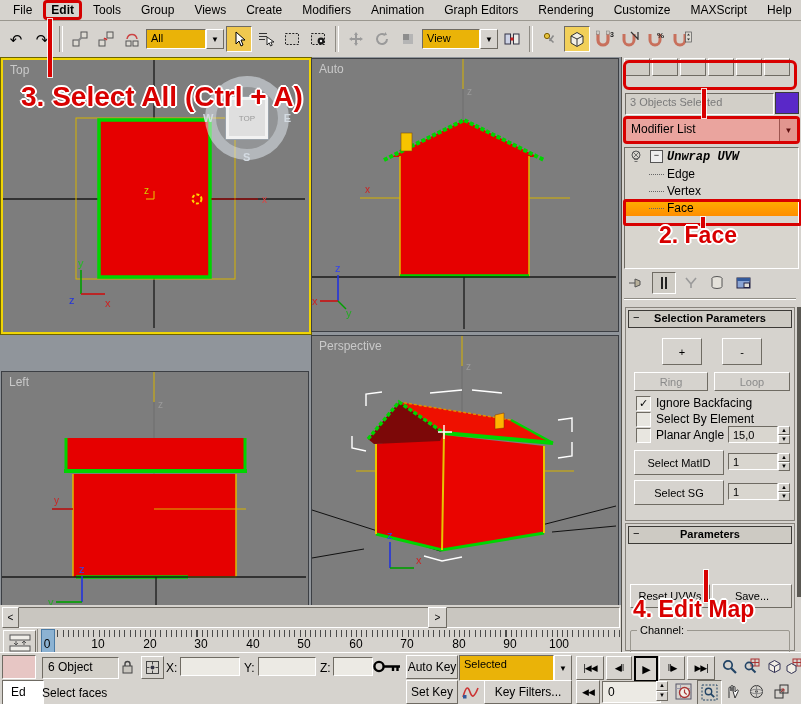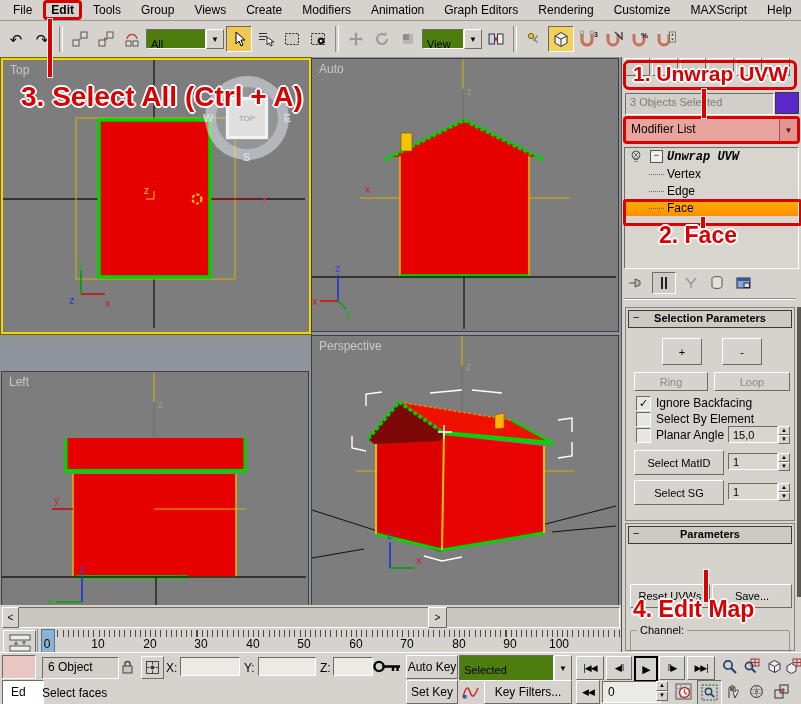--- a/index.html
+++ b/index.html
@@ -18,22 +18,22 @@
   .mi.boxed{border:3px solid #d40000;border-radius:4px;padding:0 5px;font-weight:bold;}
   
   .toolbar{position:absolute;left:0;top:21px;width:801px;height:36px;display:flex;align-items:center;
            gap:2px;padding-left:4px;background:#d6d3ce;border-bottom:1px solid #8f8c85;}
   .tbtn{width:24px;height:24px;display:flex;align-items:center;justify-content:center;background:#d6d3ce;}
   .tbtn.act{background:#f0c84f;border:1px solid;border-color:#6f6b63 #fff #fff #6f6b63;}
   .tbtn.acty{background:#f2d05a;border:1px solid;border-color:#6f6b63 #fff #fff #6f6b63;}
   .tbtn .g{font-size:15px;line-height:1;}
   .sep{width:2px;height:26px;border-left:1px solid #8f8c85;border-right:1px solid #fff;margin:0 3px;}
   .combo{display:flex;height:20px;align-items:stretch;}
-  .combo .cval{background:#4d7c0f;border:1px solid;border-color:#6f6b63 #fff #fff #6f6b63;
-               padding:8px 4px 0 4px;flex:1;}
+  .combo .cval{background:#eab308;border:1px solid;border-color:#6f6b63 #fff #fff #6f6b63;
+               padding:2px 4px 0 4px;flex:1;}
   .combo .carr{width:16px;background:#d6d3ce;border:1px solid;border-color:#fff #6f6b63 #6f6b63 #fff;
                display:flex;align-items:center;justify-content:center;font-size:8px;}
   
   .vpwrap{position:absolute;left:0;top:57px;width:621px;height:548px;background:#90959b;}
   .vp{position:absolute;background:#7d7d7d;overflow:hidden;border:1px solid #3c3f44;}
   .vp svg{position:absolute;left:0;top:0;}
   #vp-top{left:1px;top:1px;width:306px;height:272px;border:2px solid #f0d505;outline:1px solid #6d6400;}
   #vp-back{left:311px;top:1px;width:306px;height:272px;}
   #vp-left{left:1px;top:278px;width:306px;height:269px;margin-top:36px;}
   #vp-persp{left:311px;top:278px;width:306px;height:269px;}
@@ -235,21 +235,21 @@
           <path d="M13 8a5 5 0 11-2-4" fill="none" stroke="#9a9a9a" stroke-width="2"></path>
           <path d="M11.5 1l1.5 3-3.4.6z" fill="#9a9a9a"></path>
         </svg>
       </span>
     <span class="tbtn">
         <svg width="16" height="16" viewBox="0 0 16 16">
           <rect x="3" y="3" width="10" height="10" fill="#b5b5b5"></rect>
           <rect x="3" y="3" width="6" height="6" fill="#8d8d8d"></rect>
         </svg>
       </span>
-    <span class="combo" style="width:60px">
+    <span class="combo" style="width:76px">
       <span class="cval">View</span>
       <span class="carr">▼</span>
     </span>
     <span class="tbtn">
         <svg width="16" height="16" viewBox="0 0 16 16">
           <rect x="1" y="3" width="5.5" height="10" fill="#cdd3e6" stroke="#334"></rect>
           <rect x="9.5" y="3" width="5.5" height="10" fill="#ecece8" stroke="#334"></rect>
           <circle cx="8" cy="8" r="1.7" fill="#c22"></circle>
         </svg>
       </span>
@@ -462,25 +462,25 @@
       <div class="srow">
         <svg width="16" height="16" viewBox="0 0 16 16" style="margin-left:3px">
             <circle cx="8" cy="6" r="4" fill="none" stroke="#555"></circle>
             <path d="M6 10.5h4M6.5 12.5h3M5 3l6 6M11 3L5 9" stroke="#555" stroke-width=".8"></path>
           </svg>
         <span class="minusbox">−</span>
         <span class="modname">Unwrap UVW</span>
       </div>
       <div class="srow">
         <span class="tree"></span>
-        <span>Vertex</span>
+        <span>Edge</span>
       </div>
       <div class="srow">
         <span class="tree"></span>
-        <span>Edge</span>
+        <span>Vertex</span>
       </div>
       <div class="srow face">
         <span class="tree"></span>
         <span>Face</span>
       </div>
       <div class="facebox"></div>
     </div>
     <div class="rline" style="left:79px;top:160px;height:11px"></div>
     <div class="ann" style="left:37px;top:165px;font-size:23px">2. Face</div>
 
@@ -706,18 +706,17 @@
             <rect x="2" y="7" width="8" height="8" fill="none" stroke="#333"></rect>
             <rect x="7" y="2" width="8" height="8" fill="none" stroke="#333"></rect>
             <path d="M8 9l3-3M11 6h-2.5M11 6v2.5" stroke="#a33"></path>
           </svg>
         </span>
     </div>
   </div>
 
   <div class="rline" style="left:48px;top:19px;height:58px"></div>
   <div class="rbox" style="left:623px;top:60px;width:168px;height:24px"></div>
-  <div class="ann" style="left:633px;top:62px;font-size:21px">1. Unwrap UVW</div>
   <div class="rline" style="left:702px;top:89px;height:29px"></div>
   <div class="rline" style="left:704px;top:570px;height:32px"></div>
   <div class="ann" style="left:633px;top:596px;font-size:23px">4. Edit Map</div>
 
 </div>
 
 </body></html>

